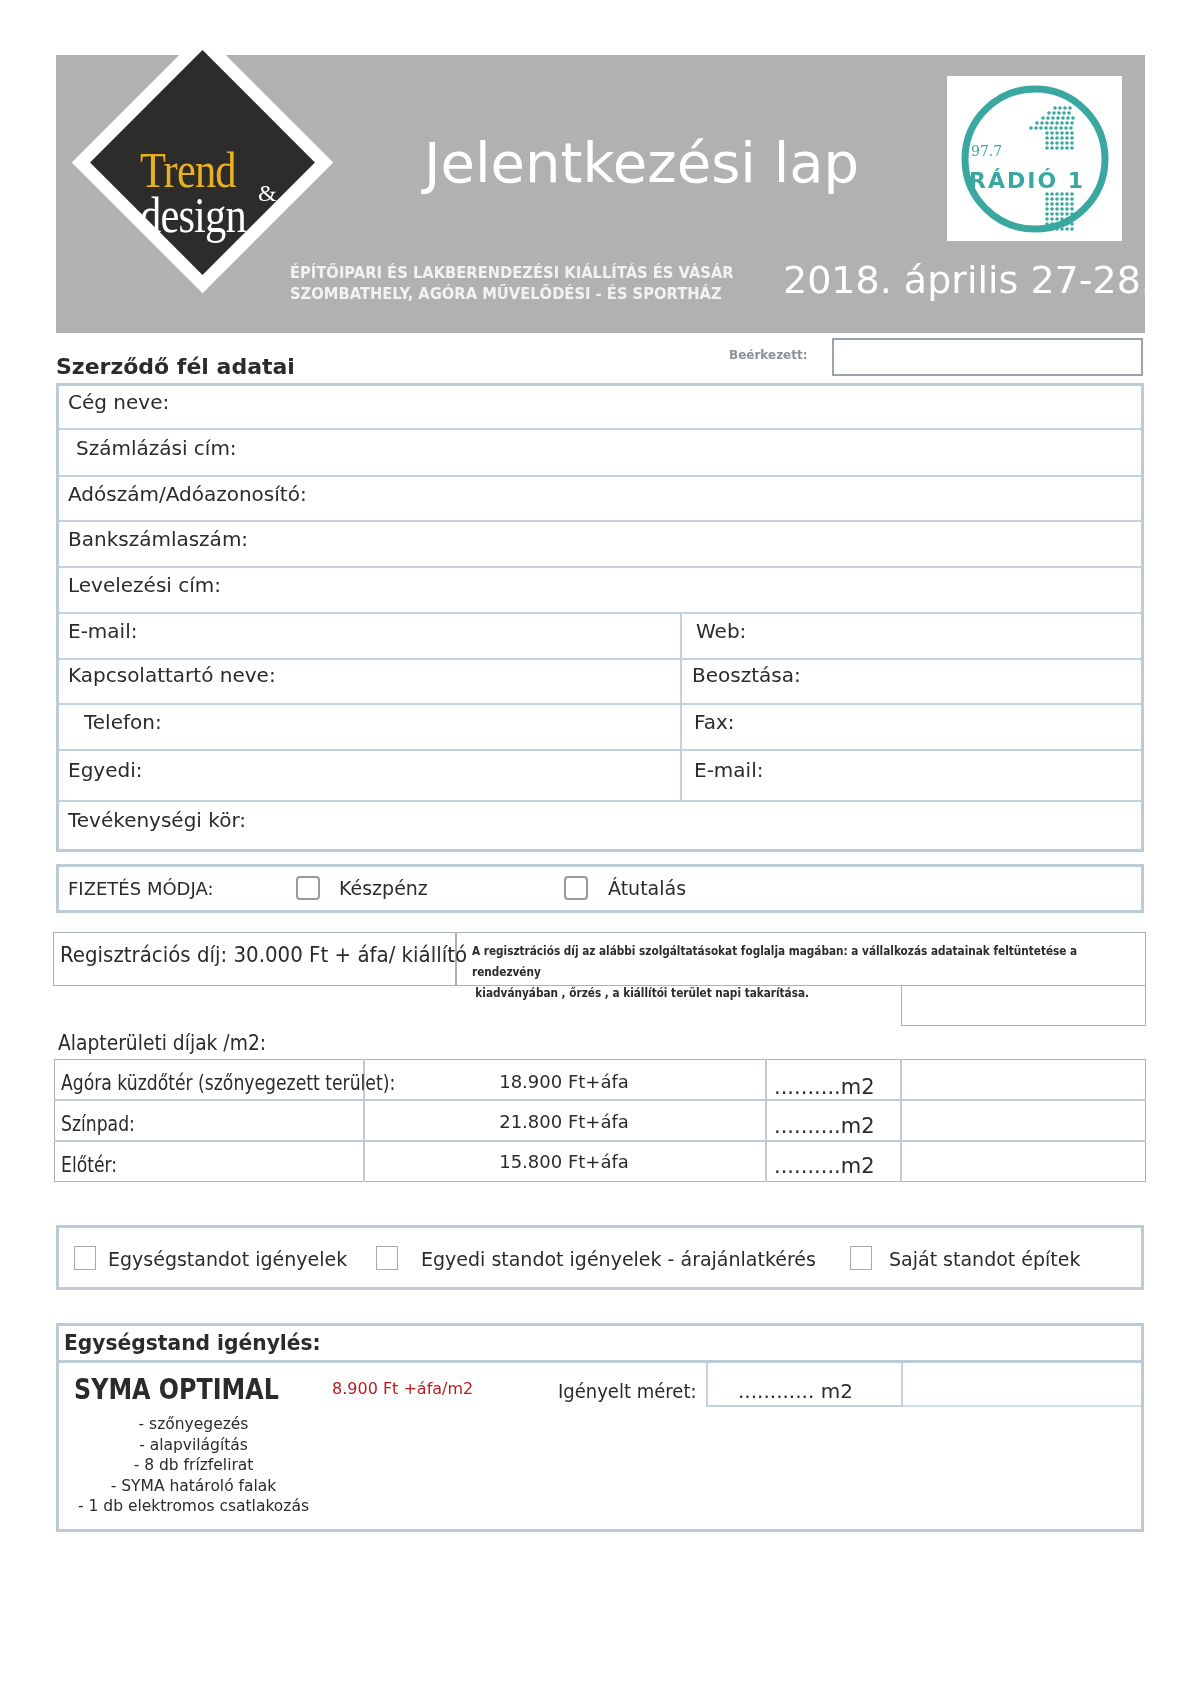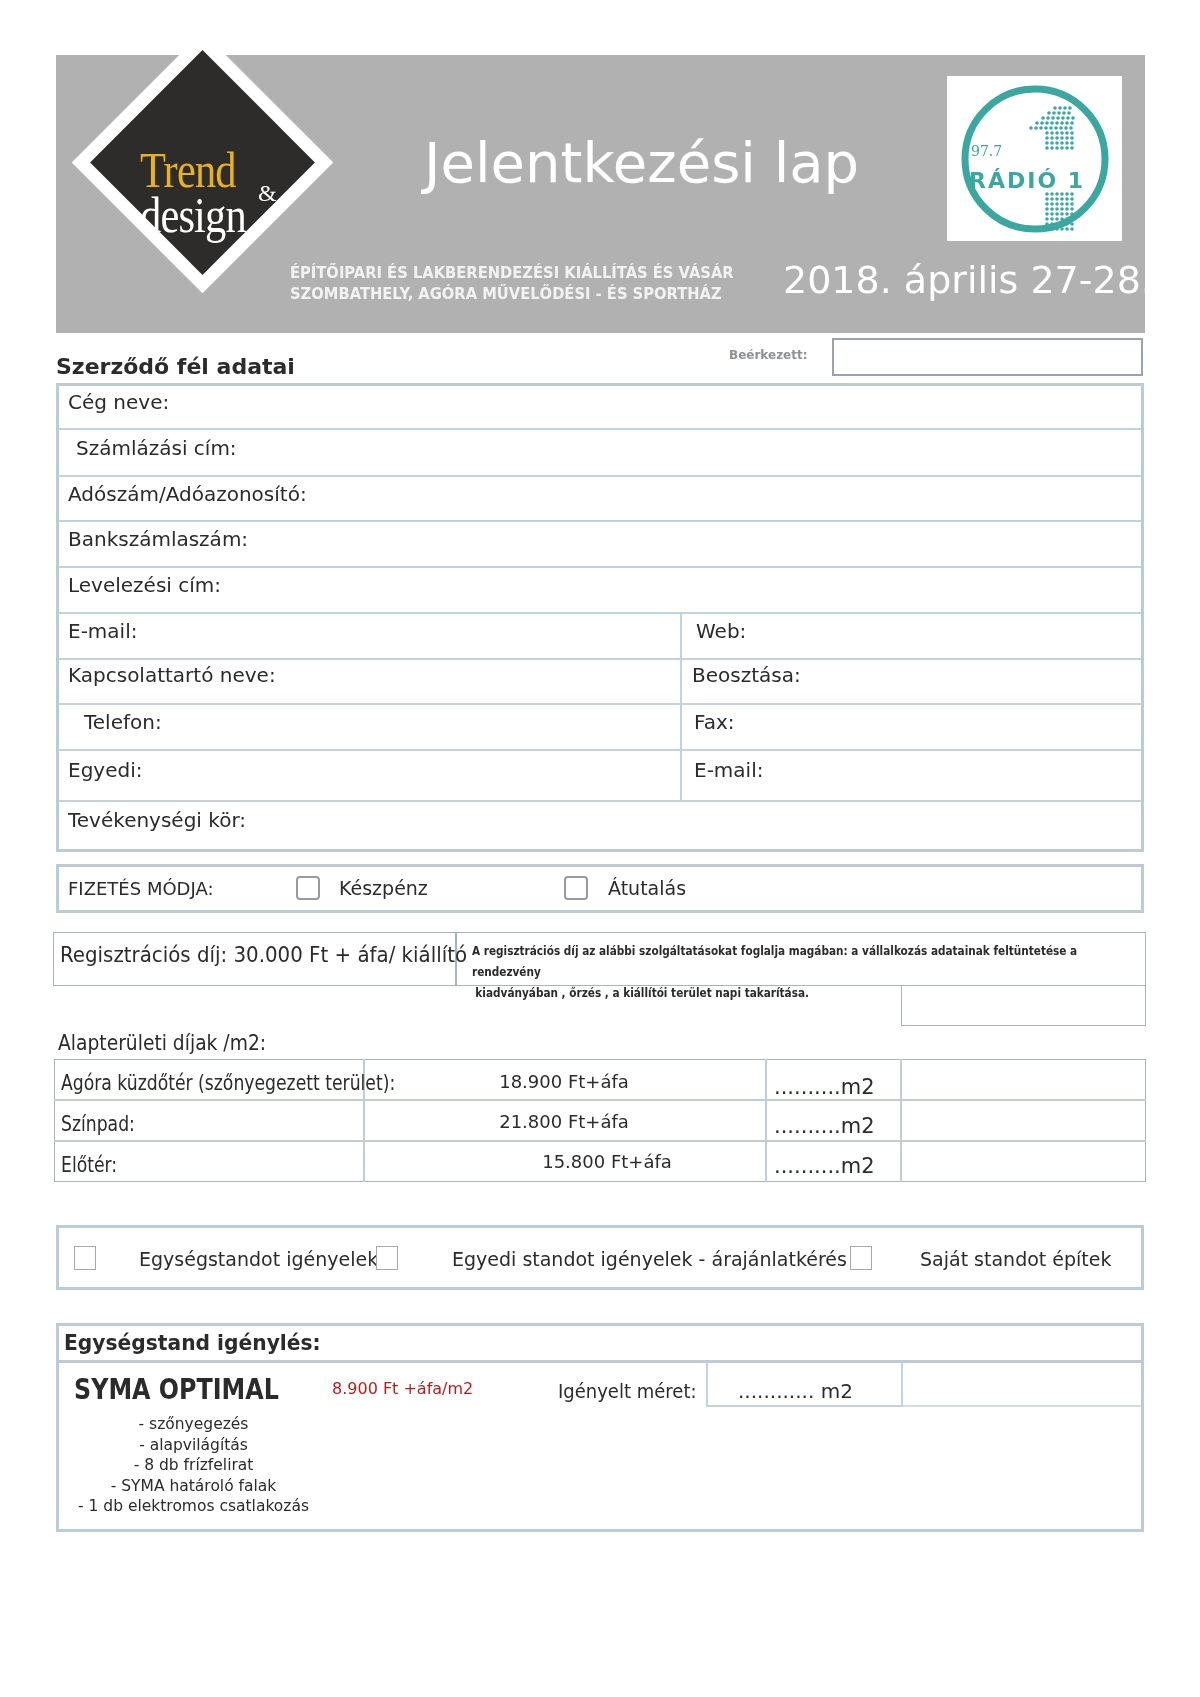--- a/index.html
+++ b/index.html
@@ -46,21 +46,21 @@
   .area-title { left:58px; top:1030px; font-size:22px; color:#2b2b2b; transform:scaleX(0.85); transform-origin:left; }
   .price-table { left:54px; top:1059px; width:1092px; height:123px; border:1.5px solid #a9b3bc; box-sizing:border-box; }
   .pt-line { height:2px; background:#c3ccd5; }
   .pt-v { width:2px; background:#c3ccd5; }
   .pt-label { font-size:21px; color:#2b2b2b; transform:scaleX(0.82); transform-origin:left; }
   .pt-price { font-size:18px; color:#2b2b2b; width:402px; text-align:center; }
   .pt-m2 { font-size:21px; color:#2b2b2b; }
 
   .stand-box { left:56px; top:1225px; width:1088px; height:65px; border:3px solid #bccbd8; box-sizing:border-box; }
   .cb2 { width:22px; height:24px; border:1.5px solid #a8a8a8; box-sizing:border-box; background:#fff; }
-  .stand-opt { font-size:19px; color:#2b2b2b;margin-left:31px; }
+  .stand-opt { font-size:19px; color:#2b2b2b; }
 
   .unit-box { left:56px; top:1323px; width:1088px; height:209px; border:3px solid #bccbd8; box-sizing:border-box; }
   .unit-head-line { left:59px; top:1360px; width:1082px; height:3px; background:#bccbd8; }
   .unit-title { left:64px; top:1330px; font-size:22px; font-weight:bold; color:#2b2b2b; transform:scaleX(0.92); transform-origin:left; }
   .syma { left:74px; top:1373px; font-size:28px; font-weight:bold; color:#2b2b2b; transform:scaleX(0.85); transform-origin:left; }
   .syma-price { left:332px; top:1379px; font-size:16px; color:#b91c1c; }
   .size-label { left:558px; top:1379px; font-size:20px; color:#2b2b2b; transform:scaleX(0.9); transform-origin:left; }
   .size-box { left:706px; top:1363px; width:197px; height:44px; border:2px solid #c3d2df; border-top:none; box-sizing:border-box; }
   .size-line { left:903px; top:1405px; width:238px; height:2px; background:#d4dde6; }
   .size-val { left:738px; top:1379px; font-size:20px; color:#2b2b2b; }
@@ -262,21 +262,21 @@
   <div class="abs" style="left:902px;top:1061px;width:242px;height:37px;"></div>
 </div>
 <div>
   <div class="abs pt-label" style="left:61px;top:1112px;">Színpad:</div>
   <div class="abs pt-price" style="left:363px;top:1111px;">21.800 Ft+áfa</div>
   <div class="abs pt-m2" style="left:774px;top:1114px;">..........m2</div>
   <div class="abs" style="left:902px;top:1101px;width:242px;height:38px;"></div>
 </div>
 <div>
   <div class="abs pt-label" style="left:61px;top:1153px;">Előtér:</div>
-  <div class="abs pt-price" style="left:363px;top:1151px;padding-left:43px;">15.800 Ft+áfa</div>
+  <div class="abs pt-price" style="left:363px;top:1151px;">15.800 Ft+áfa</div>
   <div class="abs pt-m2" style="left:774px;top:1154px;">..........m2</div>
   <div class="abs" style="left:902px;top:1142px;width:242px;height:38px;"></div>
 </div>
 
 <div class="abs stand-box"></div>
 <div class="abs cb2" style="left:74px;top:1246px;"></div>
 <div class="abs stand-opt" style="left:108px;top:1248px;">Egységstandot igényelek</div>
 <div class="abs cb2" style="left:376px;top:1246px;"></div>
 <div class="abs stand-opt" style="left:421px;top:1248px;">Egyedi standot igényelek - árajánlatkérés</div>
 <div class="abs cb2" style="left:850px;top:1246px;"></div>

